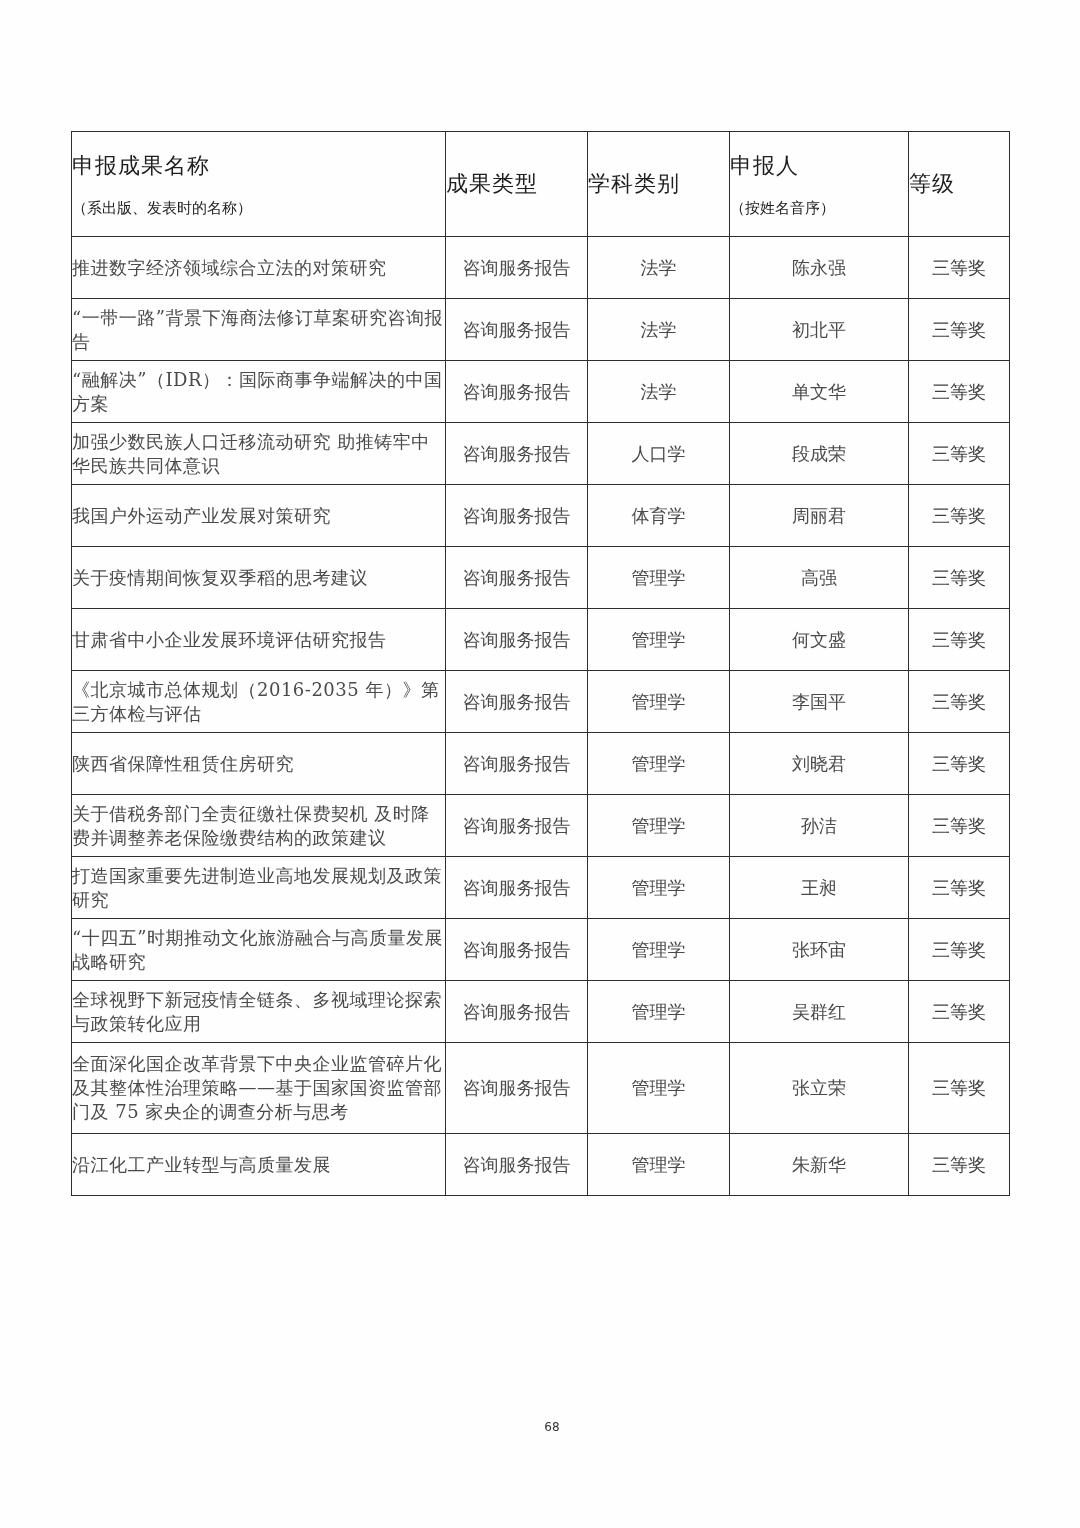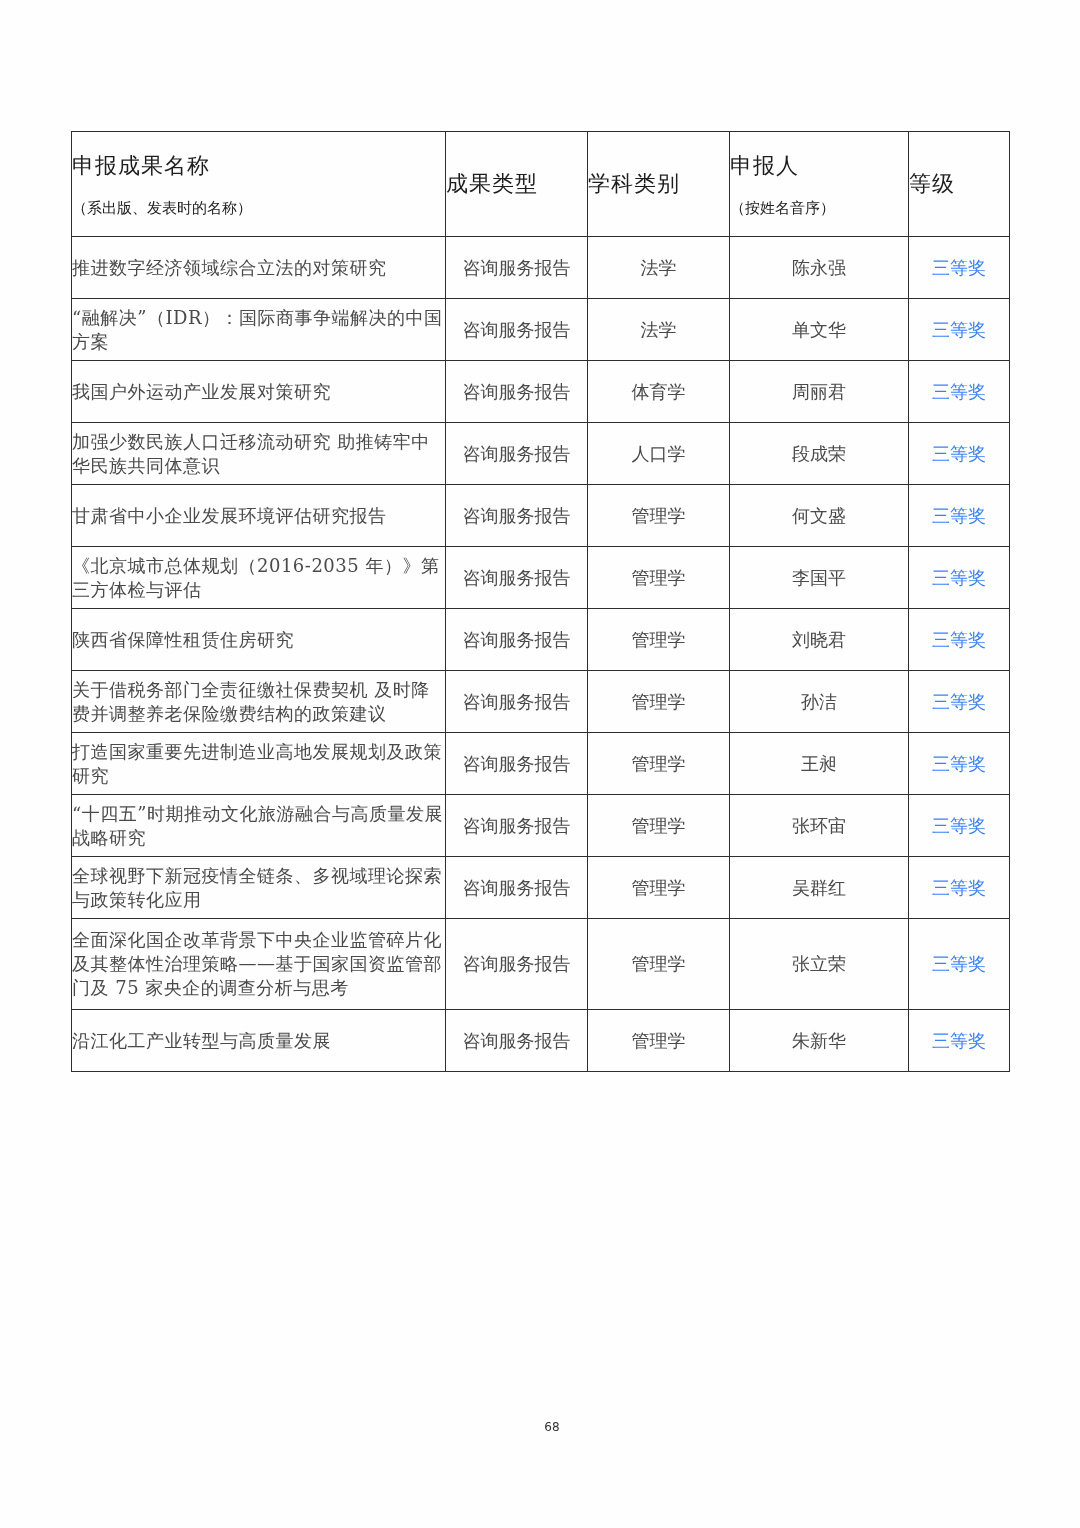--- a/index.html
+++ b/index.html
@@ -13,21 +13,21 @@
     col.c4 { width: 179px; } col.c5 { width: 101px; }
     th { height: 104px; font-weight: normal; color: #1e1e1e; text-align: left; }
     th .main { font-size: 22px; display: block; letter-spacing: 1px; }
     th .sub { font-size: 15px; display: block; margin-top: 18px; }
     th.single .main { font-size: 22px; }
     td { font-size: 18px; color: #4a4a4a; }
     td.name { text-align: left; padding: 0 8px 0 9px; line-height: 24px; letter-spacing: 0.5px; }
     td.center { text-align: center; }
     tr.r { height: 62px; margin-top: 20px; }
     tr.r3 { height: 91px; }
-    td.grade { color: #3b82f6; }
+    td.grade { color: #404040; }
     .page-num { position: absolute; left: 0; width: 1080px; top: 1420px; text-align: center;
       font-family: "DejaVu Sans", "Liberation Sans", sans-serif; font-size: 12px; color: #333; margin-left: 12px; }
   </style>
 </head>
 <body>
 
 <div class="page">
   <table class="awards">
     <colgroup>
         <col class="c1">
@@ -59,38 +59,52 @@
     </thead>
     <tbody id="rows">
         <tr class="r">
           <td class="name">推进数字经济领域综合立法的对策研究</td>
           <td class="center">咨询服务报告</td>
           <td class="center">法学</td>
           <td class="center">陈永强</td>
           <td class="center grade">三等奖</td>
         </tr>
         <tr class="r">
+          <td class="name">“一带一路”背景下海商法修订草案研究咨询报告</td>
+          <td class="center">咨询服务报告</td>
+          <td class="center">法学</td>
+          <td class="center">初北平</td>
+          <td class="center grade">三等奖</td>
+        </tr>
+        <tr class="r">
           <td class="name">“融解决”（IDR）：国际商事争端解决的中国方案</td>
           <td class="center">咨询服务报告</td>
           <td class="center">法学</td>
           <td class="center">单文华</td>
+          <td class="center grade">三等奖</td>
+        </tr>
+        <tr class="r">
+          <td class="name">加强少数民族人口迁移流动研究 助推铸牢中华民族共同体意识</td>
+          <td class="center">咨询服务报告</td>
+          <td class="center">人口学</td>
+          <td class="center">段成荣</td>
           <td class="center grade">三等奖</td>
         </tr>
         <tr class="r">
           <td class="name">我国户外运动产业发展对策研究</td>
           <td class="center">咨询服务报告</td>
           <td class="center">体育学</td>
           <td class="center">周丽君</td>
           <td class="center grade">三等奖</td>
         </tr>
         <tr class="r">
-          <td class="name">加强少数民族人口迁移流动研究 助推铸牢中华民族共同体意识</td>
+          <td class="name">关于疫情期间恢复双季稻的思考建议</td>
           <td class="center">咨询服务报告</td>
-          <td class="center">人口学</td>
-          <td class="center">段成荣</td>
+          <td class="center">管理学</td>
+          <td class="center">高强</td>
           <td class="center grade">三等奖</td>
         </tr>
         <tr class="r">
           <td class="name">甘肃省中小企业发展环境评估研究报告</td>
           <td class="center">咨询服务报告</td>
           <td class="center">管理学</td>
           <td class="center">何文盛</td>
           <td class="center grade">三等奖</td>
         </tr>
         <tr class="r">

